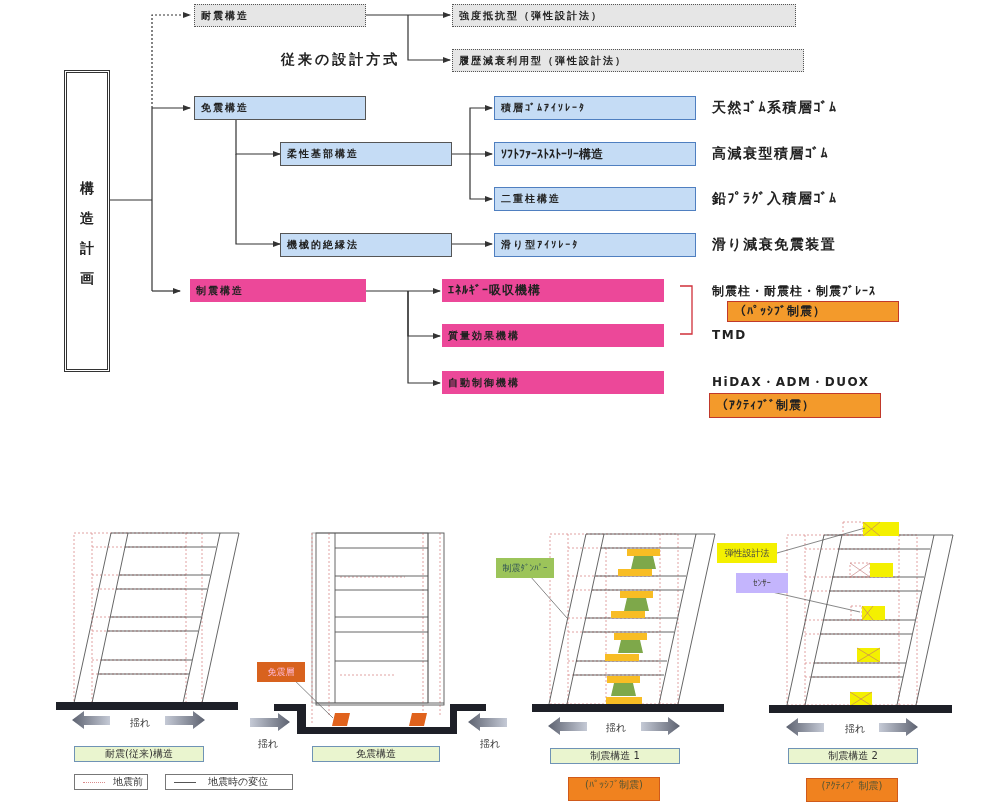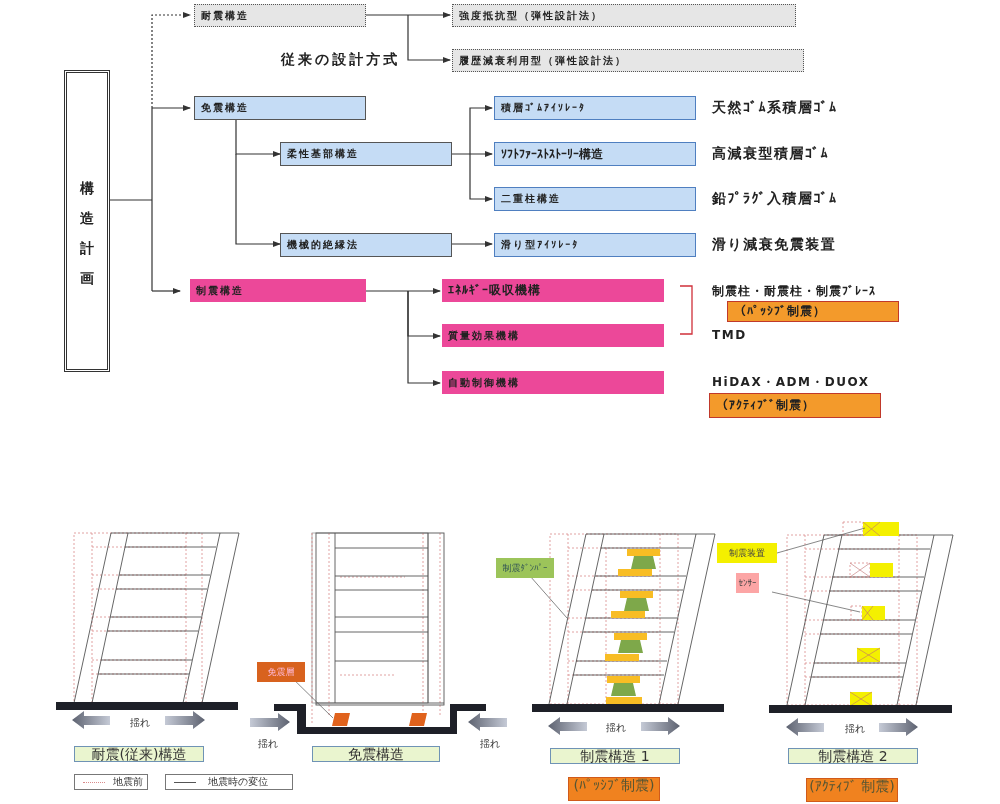--- a/index.html
+++ b/index.html
@@ -10,21 +10,21 @@
   .gray { background:#e6e6e6; border:1px dotted #555; }
   .blue { background:#c5dcf5; border:1px solid #555; }
   .blue2 { background:#c5dcf5; border:1px solid #4f7fc0; }
   .yellow { background:#ec4899; border:none; }
   .orange { background:#f39a2b; border:1px solid #c0392b; }
   .plain { position:absolute; font-size:14px; font-weight:bold; letter-spacing:1.5px; white-space:nowrap; color:#222; }
   .small { font-size:12px; }
   .vt { position:absolute; left:64px; top:70px; width:46px; height:302px; border:3px double #333; box-sizing:border-box; }
   .vt-label { position:absolute; left:0; right:0; top:100px; text-align:center; font-size:14px; font-weight:bold; line-height:30px; }
   svg { position:absolute; left:0; top:0; }
-  .cap { position:absolute; box-sizing:border-box; text-align:center; font-size:14px; color:#333; }
+  .cap { position:absolute; box-sizing:border-box; text-align:center; font-size:10px; color:#333; }
   .cap-green { background:#eaf5cf; border:1px solid #6f93b5; height:16px; line-height:14px; }
   .cap-orange { background:#f0821f; border:1px solid #d05a1a; height:24px; line-height:14px; color:#553; }
   .legend { position:absolute; box-sizing:border-box; border:1px solid #777; height:16px; font-size:10px; line-height:14px; color:#333; background:#fff; }
   .tag { position:absolute; box-sizing:border-box; font-size:9px; display:flex; align-items:center; justify-content:center; color:#444; }
   .sway { position:absolute; font-size:10px; color:#333; }
 </style>
 </head>
 <body>
 
 <svg width="1000" height="430" viewBox="0 0 1000 430">
@@ -297,14 +297,14 @@
 
 <div class="legend" style="left:74px;top:774px;width:74px;padding-left:8px;">
   <span style="display:inline-block;width:22px;border-top:1px dotted #d98b8b;vertical-align:middle;margin-right:8px;"></span><span>地震前</span>
 </div>
 <div class="legend" style="left:165px;top:774px;width:128px;padding-left:8px;">
   <span style="display:inline-block;width:22px;border-top:1px solid #555;vertical-align:middle;margin-right:12px;"></span><span>地震時の変位</span>
 </div>
 
 <div class="tag" style="left:257px;top:662px;width:48px;height:20px;background:#d8621e;color:#fbd;">免震層</div>
 <div class="tag" style="left:496px;top:558px;width:58px;height:20px;background:#9cc45a;color:#355;">制震ﾀﾞﾝﾊﾟｰ</div>
-<div class="tag" style="left:717px;top:543px;width:60px;height:20px;background:#f4f000;">制震装置</div>
-<div class="tag" style="left:736px;top:573px;width:23px;height:20px;background:#fca5a5;">ｾﾝｻｰ</div>
+<div class="tag" style="left:717px;top:543px;width:60px;height:20px;background:#f4f000;">弾性設計法</div>
+<div class="tag" style="left:736px;top:573px;width:52px;height:20px;background:#c4b5fd;">ｾﾝｻｰ</div>
 
 </body></html>

